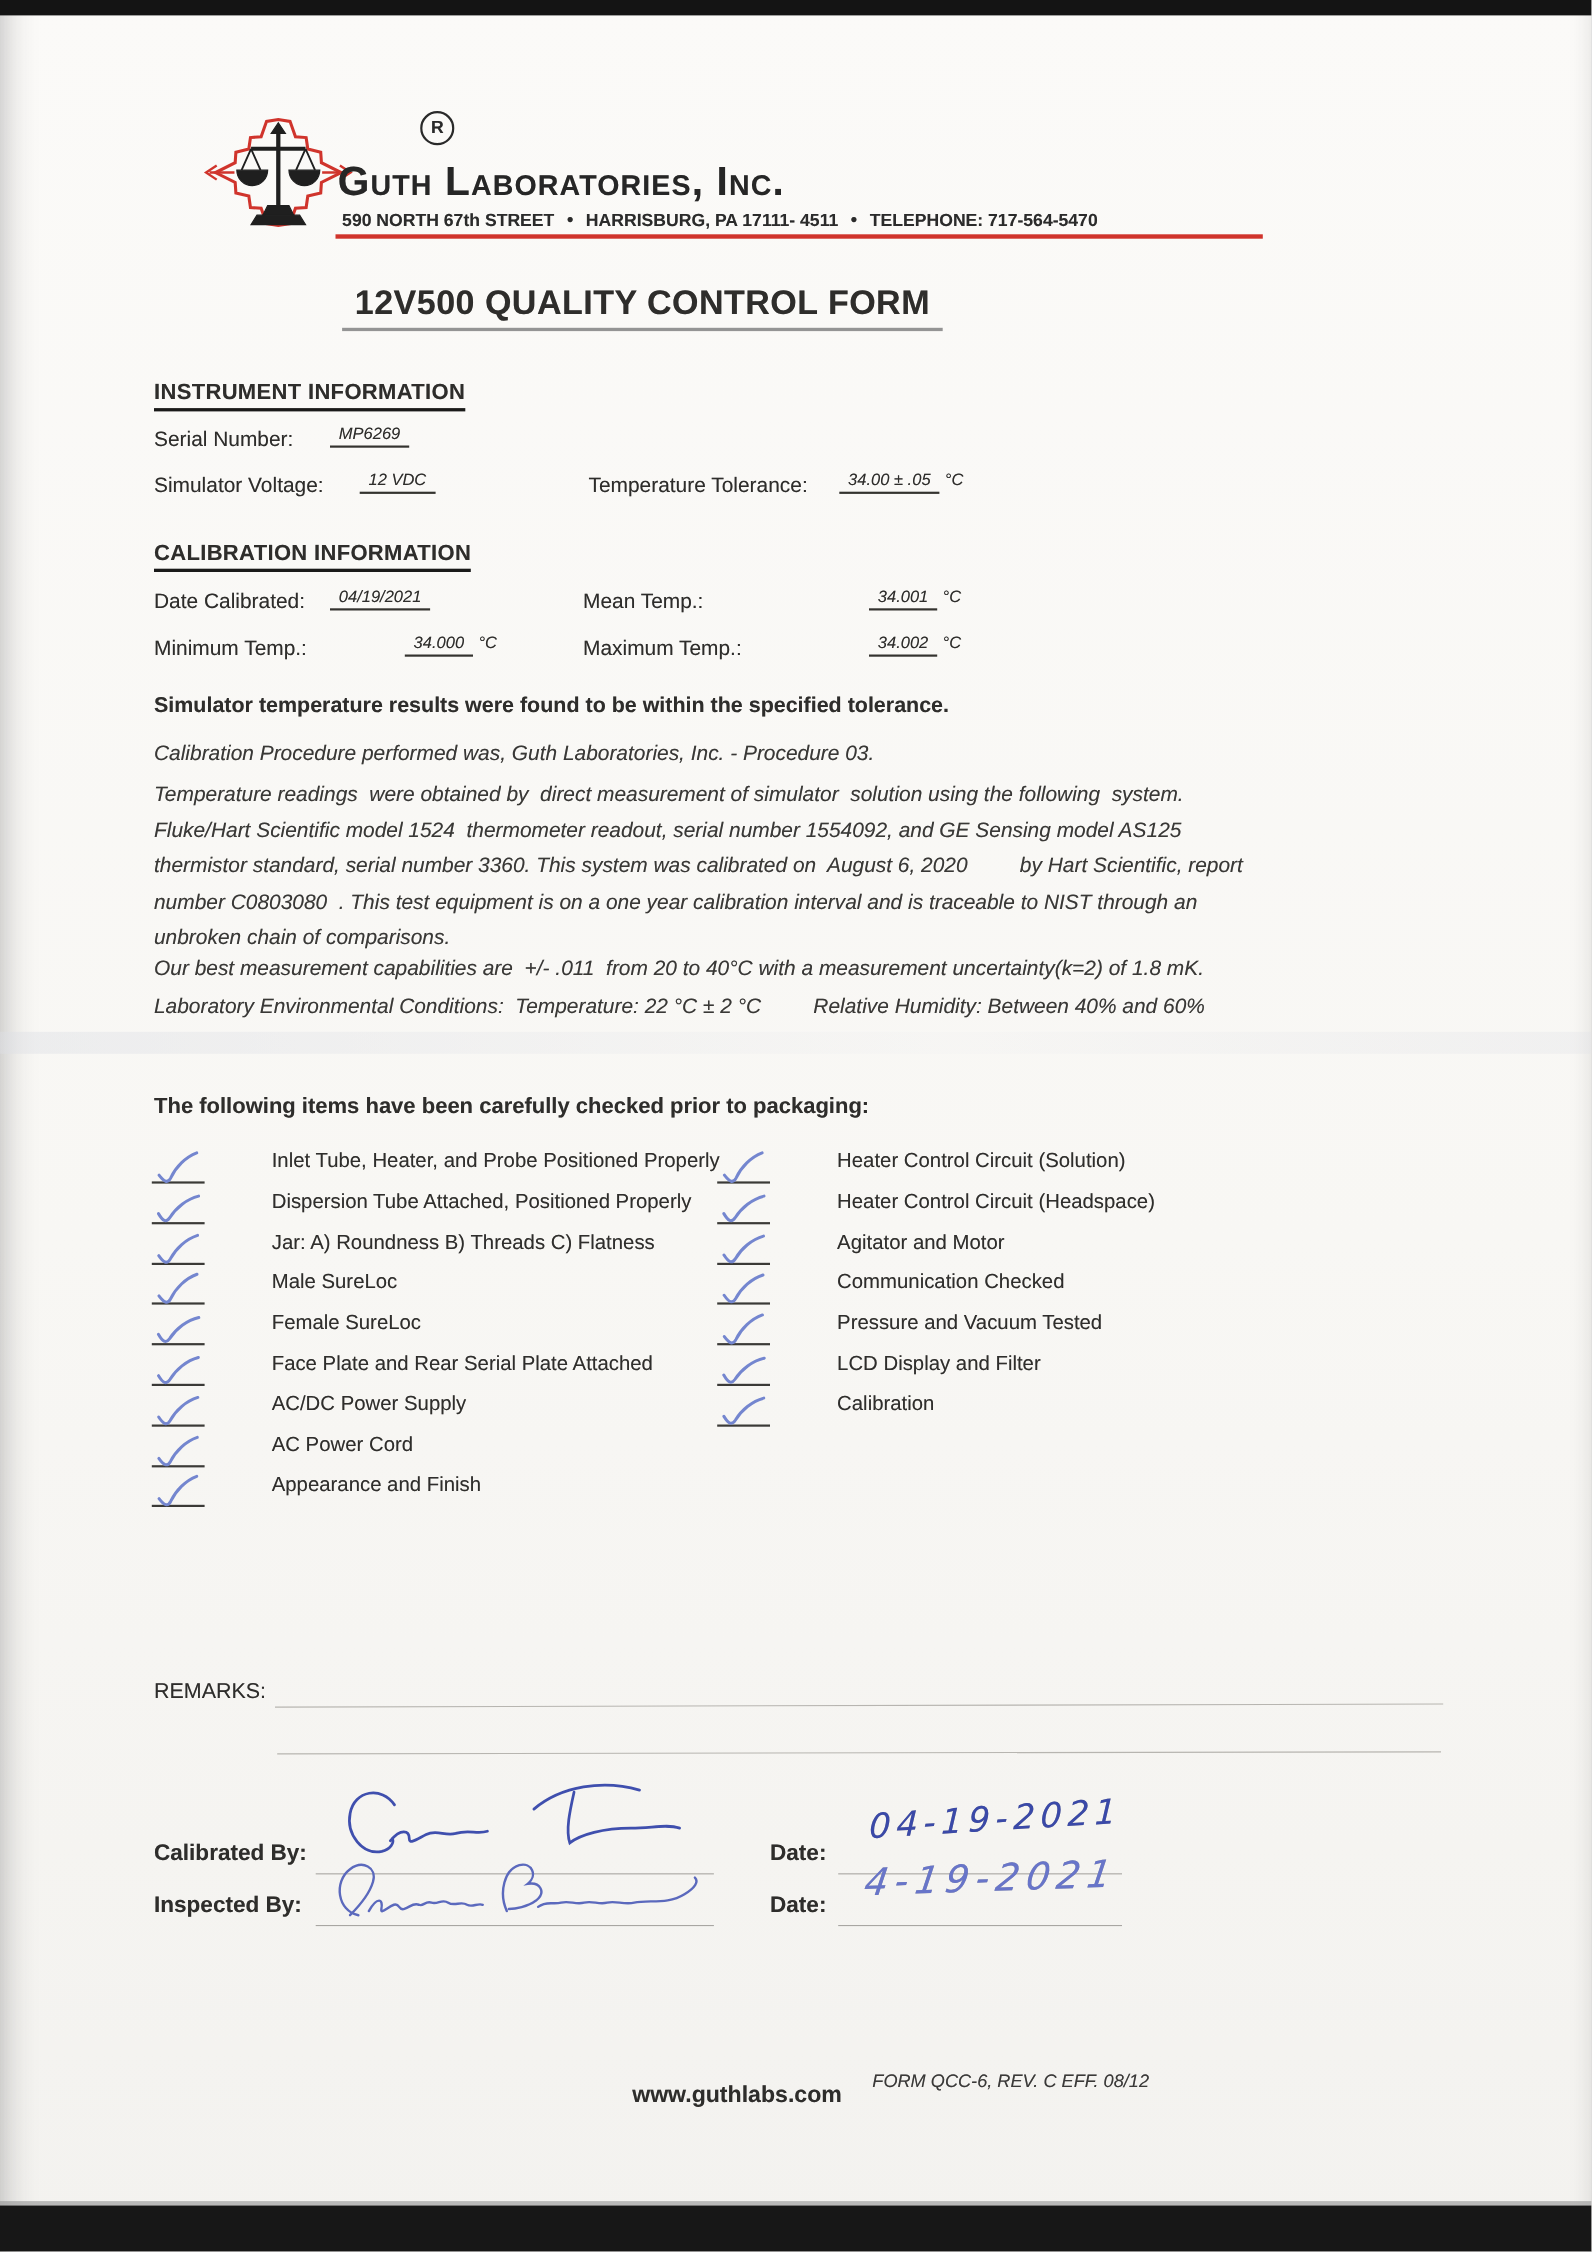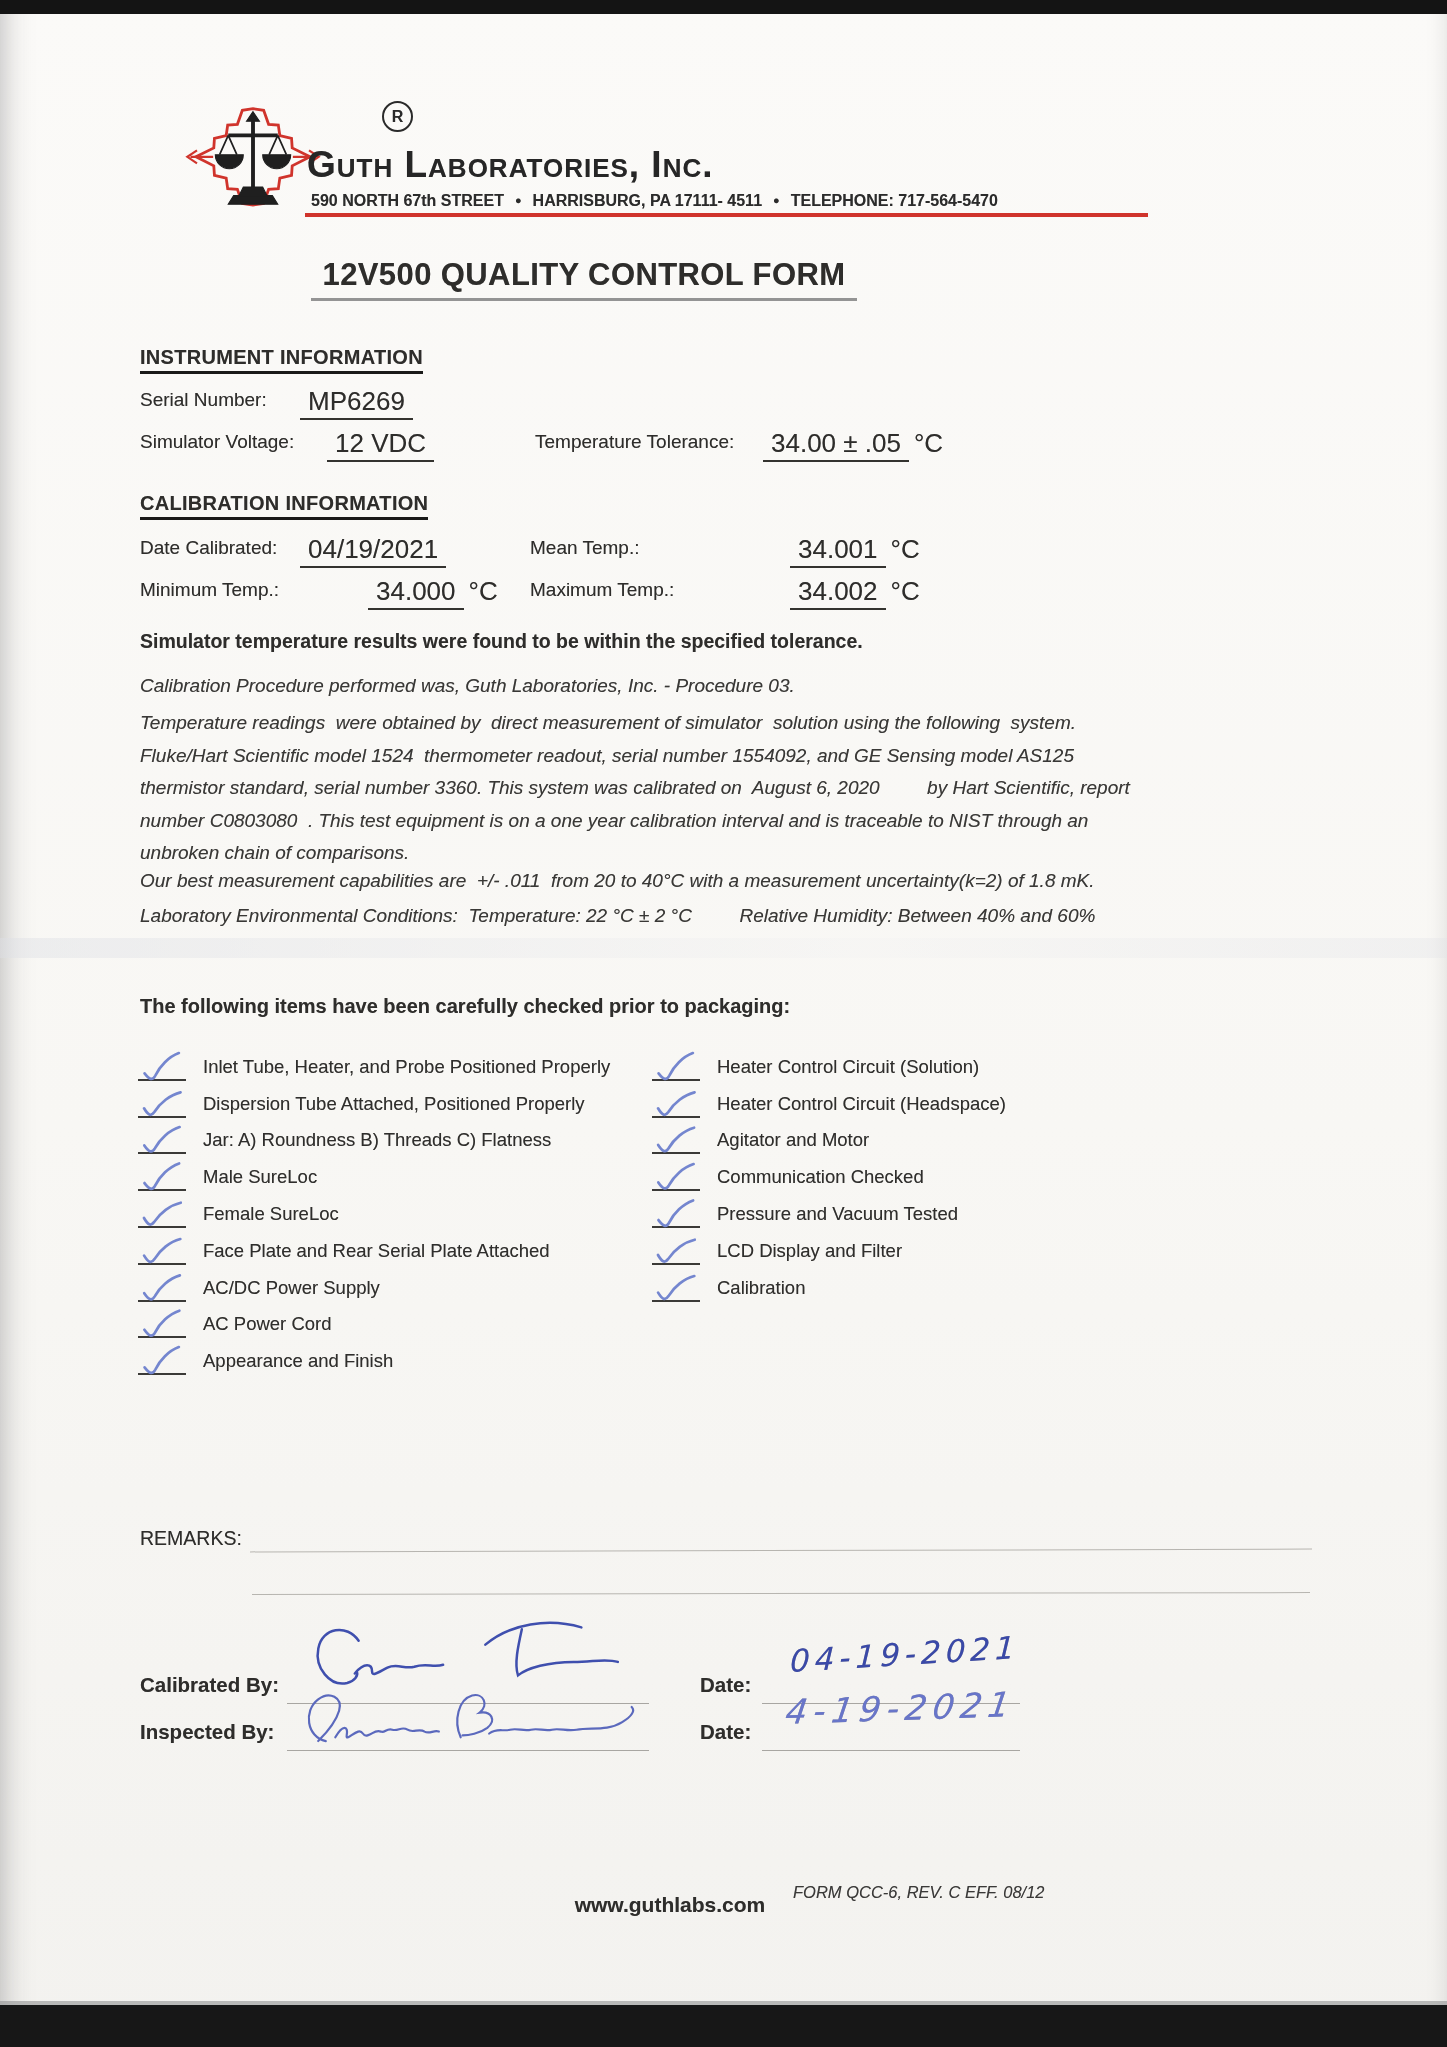--- a/index.html
+++ b/index.html
@@ -3,21 +3,21 @@
 <meta charset="utf-8">
 <style>
   html,body{margin:0;padding:0;background:#dcdcdc;}
   .page{position:relative;width:1447px;height:2047px;margin:0 auto;overflow:hidden;
     background:linear-gradient(180deg,#fbfaf8 0%,#f8f7f4 55%,#f3f2ef 100%);
     font-family:"Liberation Sans",sans-serif;color:#2e2d2b;
     box-shadow:inset 24px 0 34px -26px rgba(40,40,45,.38), inset -16px 0 26px -22px rgba(40,40,45,.22);
     text-shadow:0 0 .4px rgba(30,30,30,.35);}
   .b{font-weight:bold;}
   .lbl{position:absolute;font-size:19px;white-space:nowrap;}
-  .val{position:absolute;font-size:26px;white-space:nowrap;}
+  .val{position:absolute;font-size:15px;white-space:nowrap;font-style:italic;}
   .uv{border-bottom:2px solid #34332f;padding:0 8px 2px;}
   .unit{margin-left:5px;}
   .sec-head{position:absolute;font-size:20px;font-weight:bold;letter-spacing:.3px;
     border-bottom:3px solid #1a1a19;padding-bottom:2px;white-space:nowrap;}
   .company-name{position:absolute;left:307px;top:144px;font-size:37px;font-weight:bold;
     font-variant:small-caps;letter-spacing:1px;color:#262626;white-space:nowrap;}
   .address{position:absolute;left:311px;top:192px;font-size:16px;font-weight:bold;
     white-space:nowrap;color:#2b2b2b;}
   .address .bullet{font-size:11px;vertical-align:2px;margin:0 11px;}
   .red-rule{position:absolute;left:305px;top:213px;width:843px;height:4px;background:#d0342c;}
@@ -25,21 +25,21 @@
     border-radius:50%;display:flex;align-items:center;justify-content:center;
     font-size:16px;font-weight:bold;color:#2a2a2a;}
   .title-wrap{position:absolute;left:0;top:257px;width:1168px;text-align:center;}
   .title{display:inline-block;font-size:31px;font-weight:bold;letter-spacing:.4px;
     border-bottom:3px solid #949494;padding:0 12px 5px;white-space:nowrap;}
   .statement-b{position:absolute;font-size:19.5px;font-weight:bold;white-space:nowrap;}
   .ital{position:absolute;font-style:italic;font-size:19px;color:#393836;}
   .pre{white-space:pre;}
   .pre-wrap{white-space:pre-wrap;line-height:32.5px;}
   .check-col{position:absolute;}
-  .check-row{display:flex;align-items:flex-end;height:36.8px;}
+  .check-row{display:flex;align-items:flex-start;height:36.8px;gap:44px;}
   .check-cell{width:48px;border-bottom:2px solid #3b3a37;height:30px;position:relative;flex:0 0 auto;}
   .check{position:absolute;left:1px;bottom:-5px;width:44px;height:32px;overflow:visible;}
   .check path{stroke:#7486cf;stroke-width:2.6;fill:none;stroke-linecap:round;}
   .check-label{margin-left:17px;font-size:18.5px;padding-bottom:3px;white-space:nowrap;color:#2f2e2c;}
   .scan-line{position:absolute;border-top:1.5px solid #b7b5b0;}
   .sig-line{position:absolute;border-top:1.5px solid #a8a6a2;}
   .sig-svg{position:absolute;overflow:visible;}
   .sig-svg path{fill:none;stroke:#3f4fae;stroke-width:2.6;stroke-linecap:round;}
   .sig2 path{stroke:#5b69bd;stroke-width:2.3;}
   .hand{position:absolute;font-family:"DejaVu Sans",sans-serif;font-style:italic;white-space:nowrap;}

